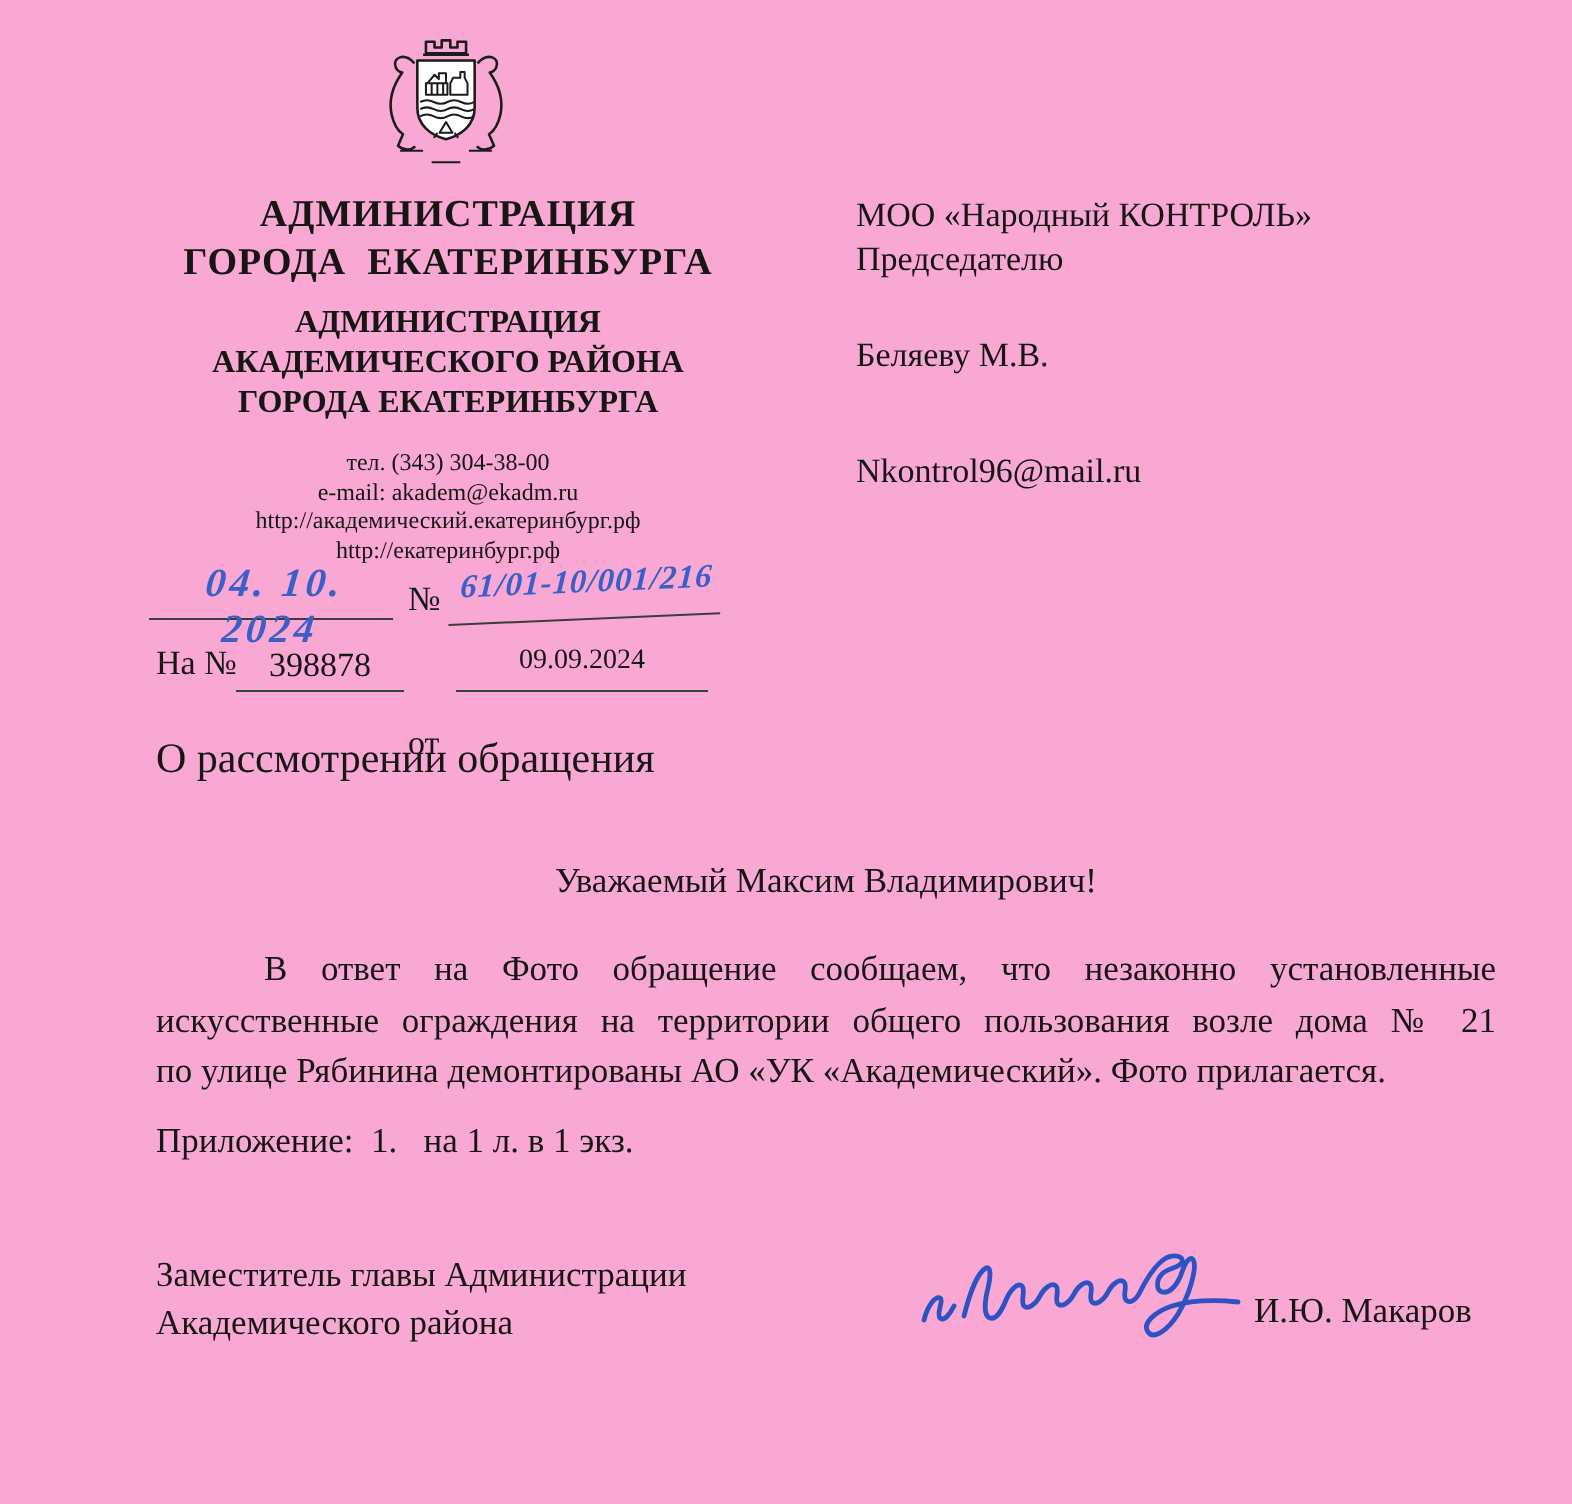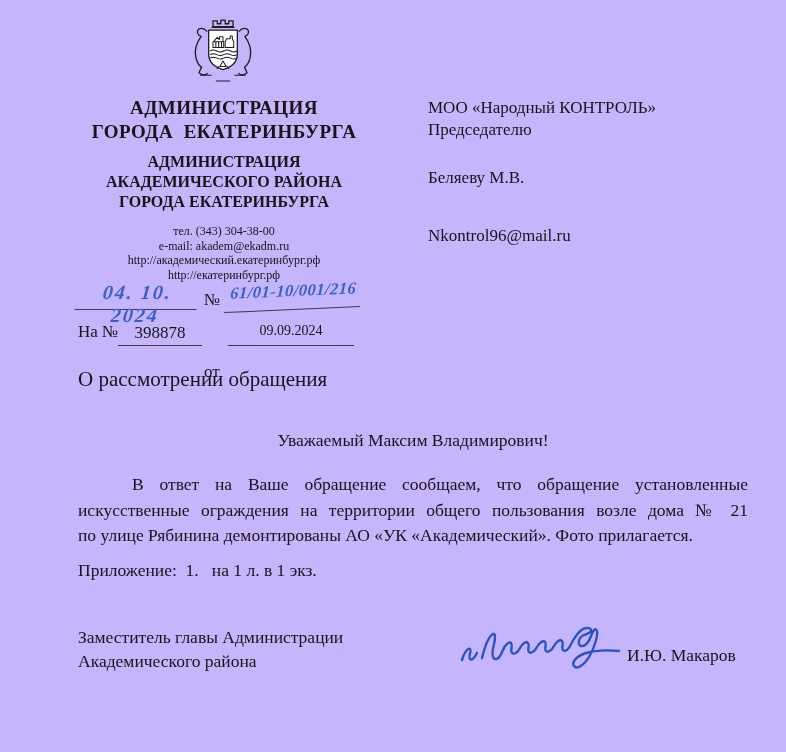--- a/index.html
+++ b/index.html
@@ -1,19 +1,19 @@
 <!DOCTYPE html>
 <html><head>
 <meta charset="utf-8">
 <style>
   html,body{margin:0;padding:0;background:#e9e9e9;}
   .page{
     position:relative;
     width:786px;height:752px;
-    background:#c4b5fd;
+    background:#f9a8d4;
     font-family:"Liberation Serif","DejaVu Serif",serif;
     color:#161616;
     overflow:hidden;
     margin:0 auto;
   }
   .abs{position:absolute;}
   
   .emblem{left:180px;top:6px;width:86px;height:90px;}
   
   .lh{left:58px;top:96px;width:332px;text-align:center;}
@@ -115,21 +115,21 @@
   <div class="abs incoming-label">На №</div>
   <div class="abs ref-cell incoming-num">398878</div>
   <div class="abs from-label">от</div>
   <div class="abs ref-cell incoming-date">09.09.2024</div>
 
   <div class="abs subject">О рассмотрении обращения</div>
 
   <div class="abs salutation">Уважаемый Максим Владимирович!</div>
 
   <div class="abs body-text">
-    <div class="jline first">В ответ на Ваше обращение сообщаем, что обращение установленные</div>
+    <div class="jline first">В ответ на Фото обращение сообщаем, что незаконно установленные</div>
     <div class="jline">искусственные ограждения на территории общего пользования возле дома № 21</div>
     <div class="jline last">по улице Рябинина демонтированы АО «УК «Академический». Фото прилагается.</div>
   </div>
 
   <div class="abs attachment">Приложение:  1.   на 1 л. в 1 экз.</div>
 
   <div class="abs sig-title">
     <div>Заместитель главы Администрации</div>
     <div>Академического района</div>
   </div>

